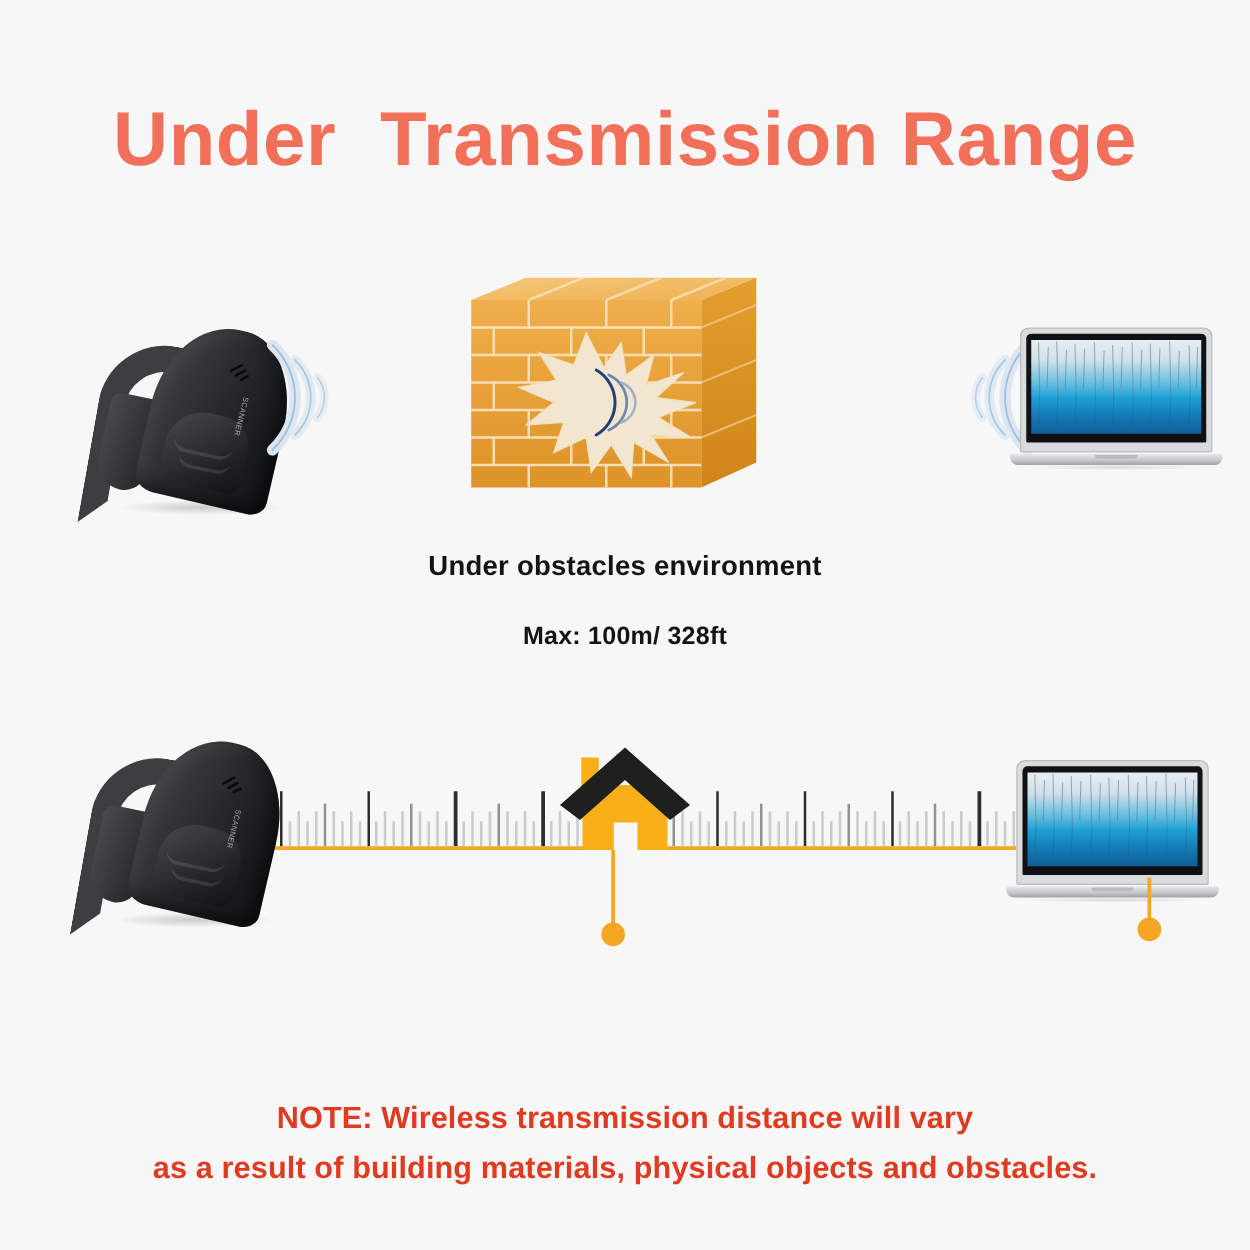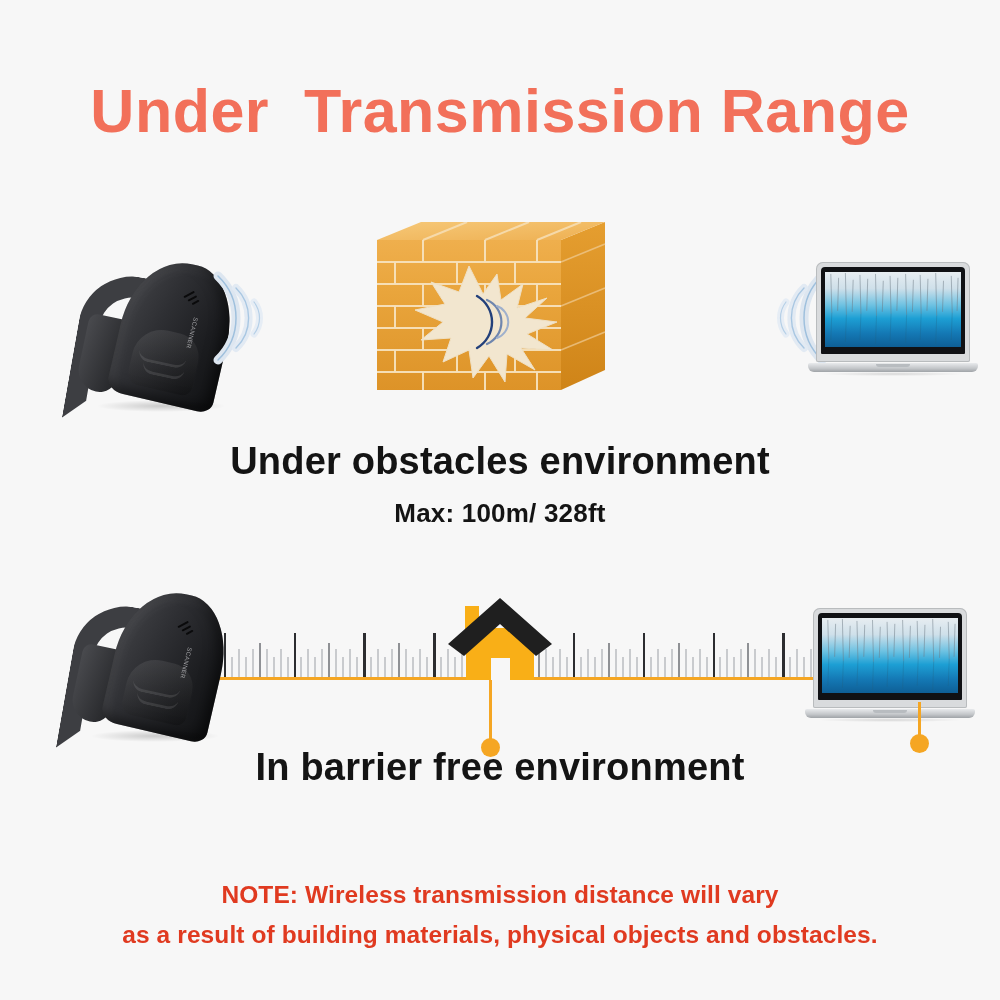--- a/index.html
+++ b/index.html
@@ -194,22 +194,22 @@
 
   
   .caption {
     position: absolute;
     width: 1000px;
     left: 0;
     text-align: center;
     color: #141414;
     font-weight: bold;
   }
-  .caption.main { font-size: 38px; letter-spacing: .2px; text-align: center; }
-  .caption.sub  { font-size: 26px; letter-spacing: .2px; }
+  .caption.main { font-size: 22px; letter-spacing: .2px; text-align: center; }
+  .caption.sub  { font-size: 20px; letter-spacing: .2px; }
 
   
   .ruler { position: absolute; left: 0; top: 615px; width: 1000px; height: 90px; }
   .ruler .line {
     position: absolute; left: 84px; top: 62px;
     width: 838px; height: 3px; background: #f5a623;
   }
   .ruler .ticks { position: absolute; left: 84px; top: 0; width: 838px; height: 62px; }
   .ruler .ticks i {
     position: absolute; bottom: 0; width: 2px; background: #8f9195;
@@ -624,18 +624,17 @@
     <div class="base"></div>
     <div class="notch"></div>
     <div class="foot"></div>
   </div>
 
   <div class="pin" style="left:918px; top:702px;">
     <div class="stem" style="height:38px;"></div>
     <div class="dot" style="top:32px;"></div>
   </div>
 
-  <div class="caption main" style="top:746px;">In barrier free environment</div>
 
   <div class="note" style="top:875px;">NOTE: Wireless transmission distance will vary</div>
   <div class="note" style="top:915px;">as a result of building materials, physical objects and obstacles.</div>
 
 </div>
 
 </body></html>

